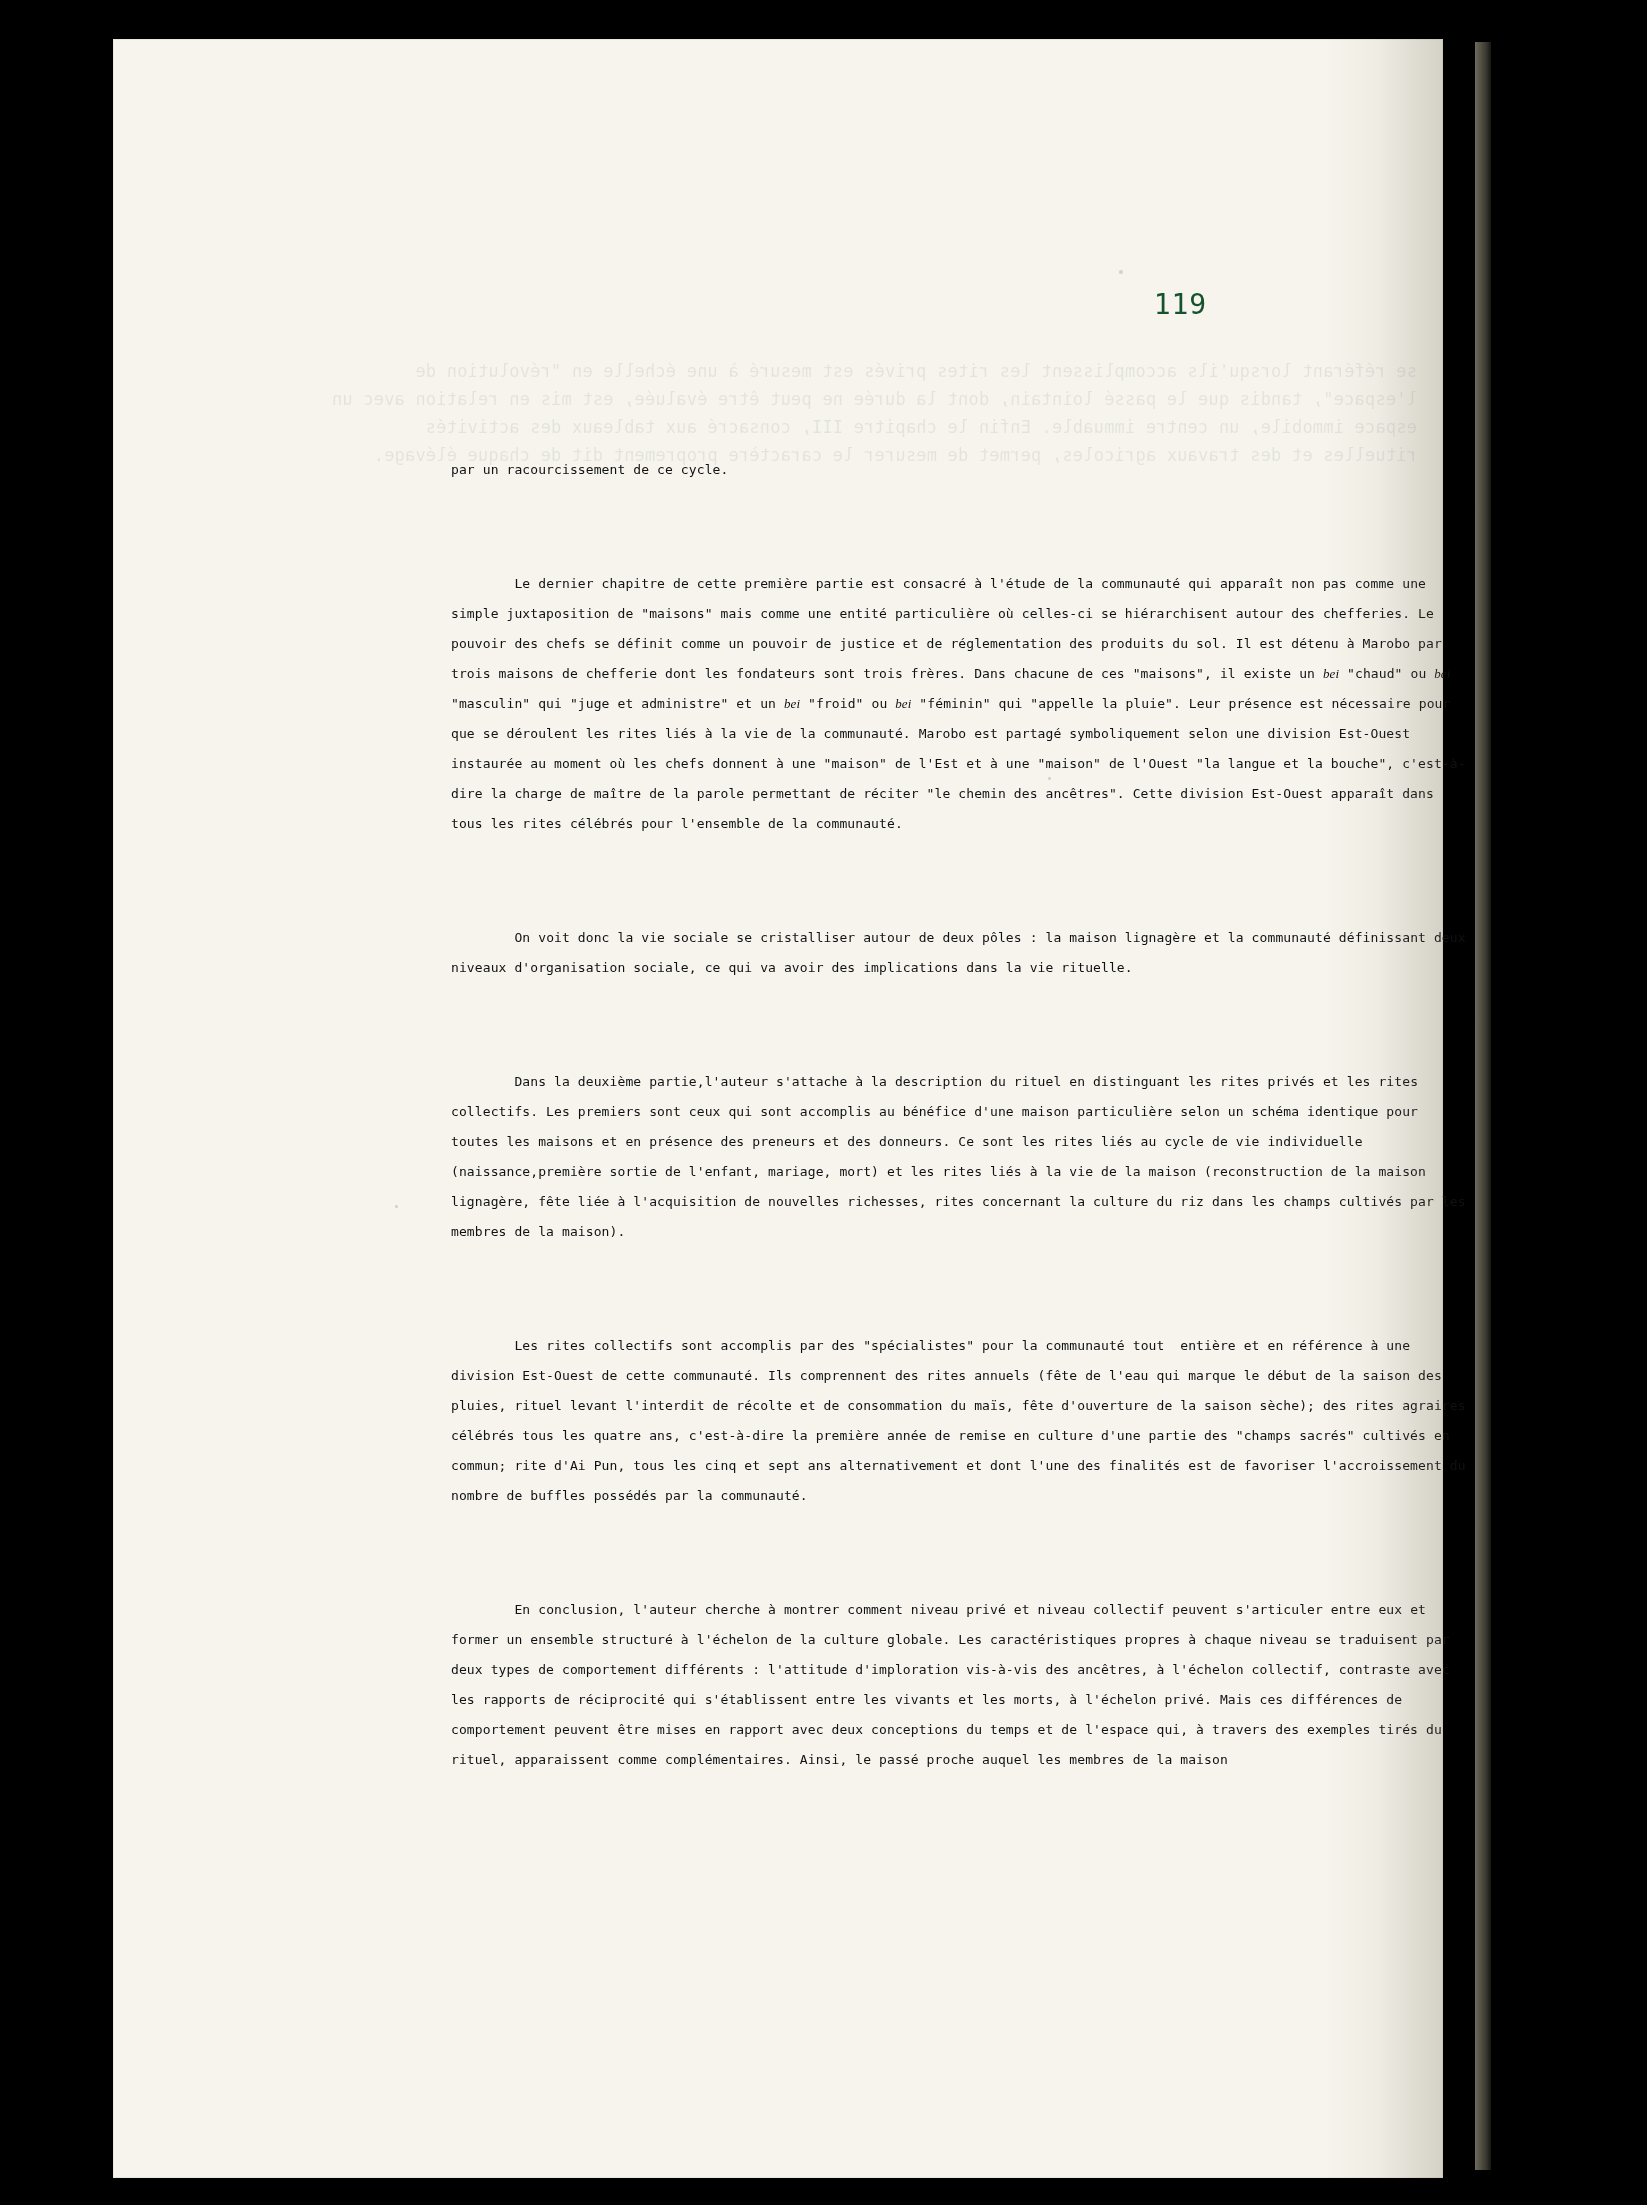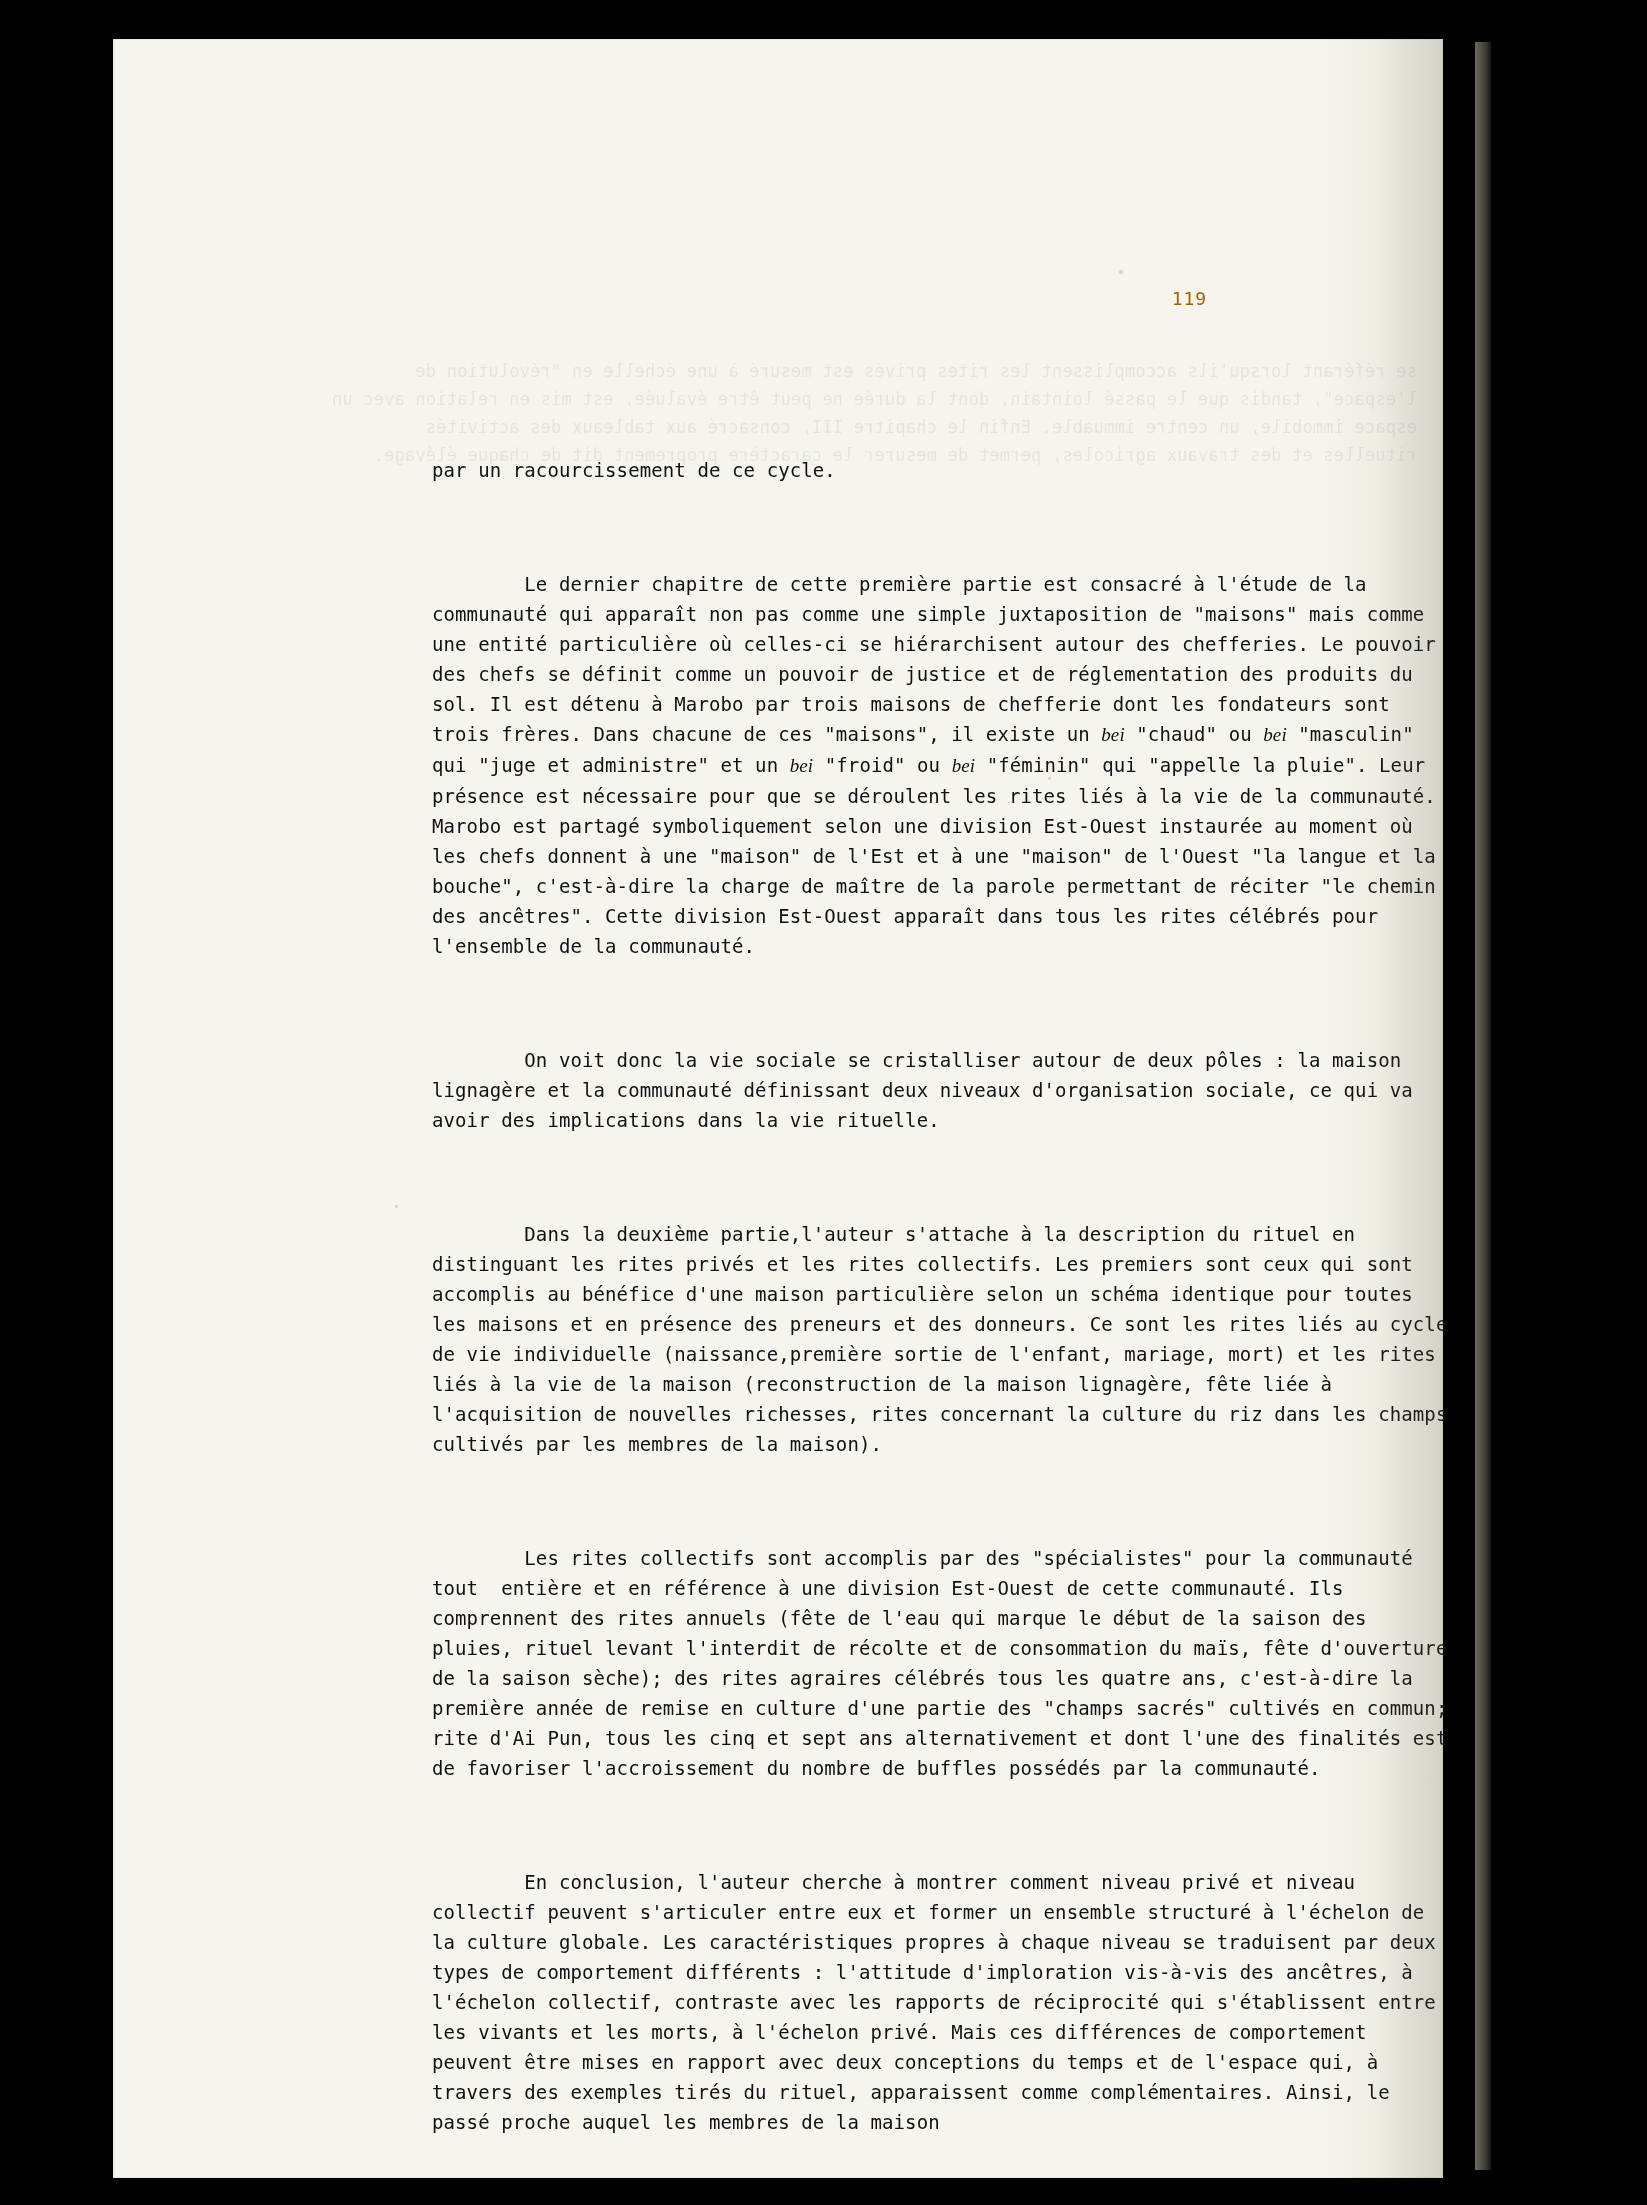--- a/index.html
+++ b/index.html
@@ -78,32 +78,32 @@
     white-space: pre-wrap;
     pointer-events: none;
     filter: blur(0.4px);
   }
 
   
   #folio {
     position: absolute;
     right: 236px;
     top: 249px;
-    font-size: 18px;
+    font-size: 28px;
     letter-spacing: 0.9px;
-    color: #a16207;
+    color: #14532d;
   }
 
   
   #body-text {
     position: absolute;
-    left: 319px;
+    left: 338px;
     top: 356px;
     width: 1016px;
-    font-size: 19px;
+    font-size: 13px;
     line-height: 30px;
     color: #101114;
     letter-spacing: 0.1px;
     white-space: pre-wrap;
   }
   .para { margin: 0 0 24px 0; }
   .para.tight { margin-bottom: 0; }
   .ital { font-style: italic; font-family: Liberation Serif, serif; }
 
   

